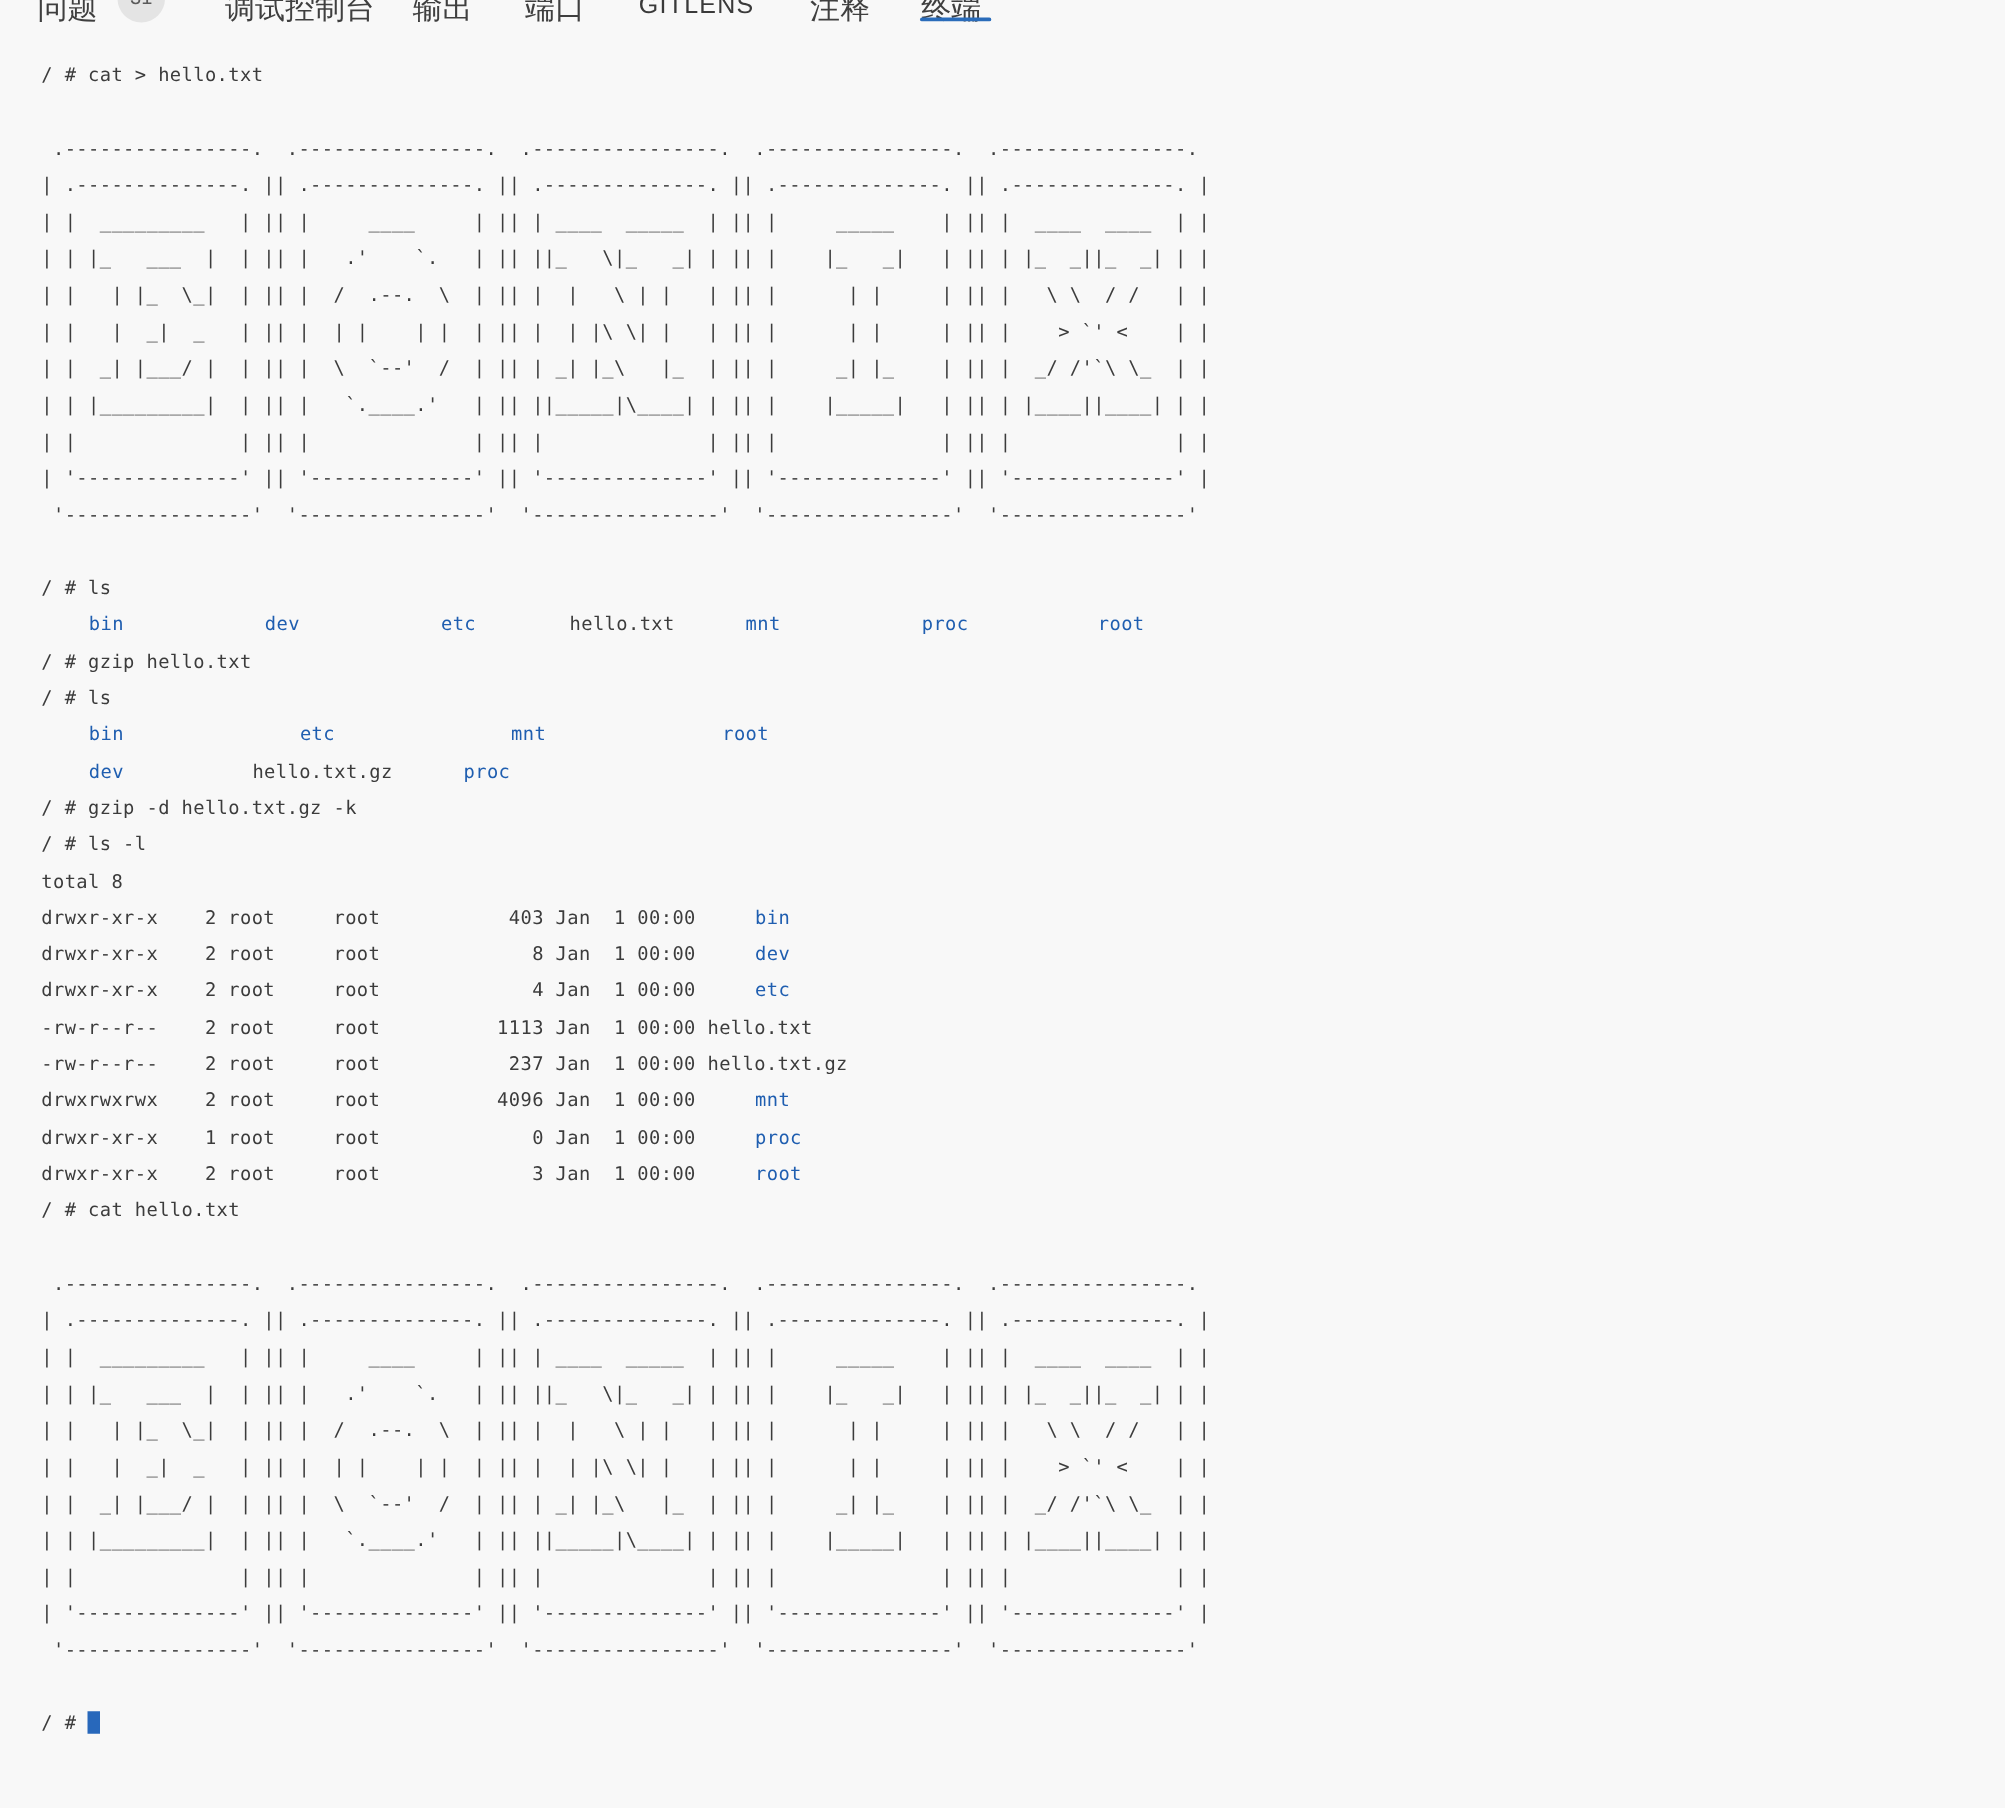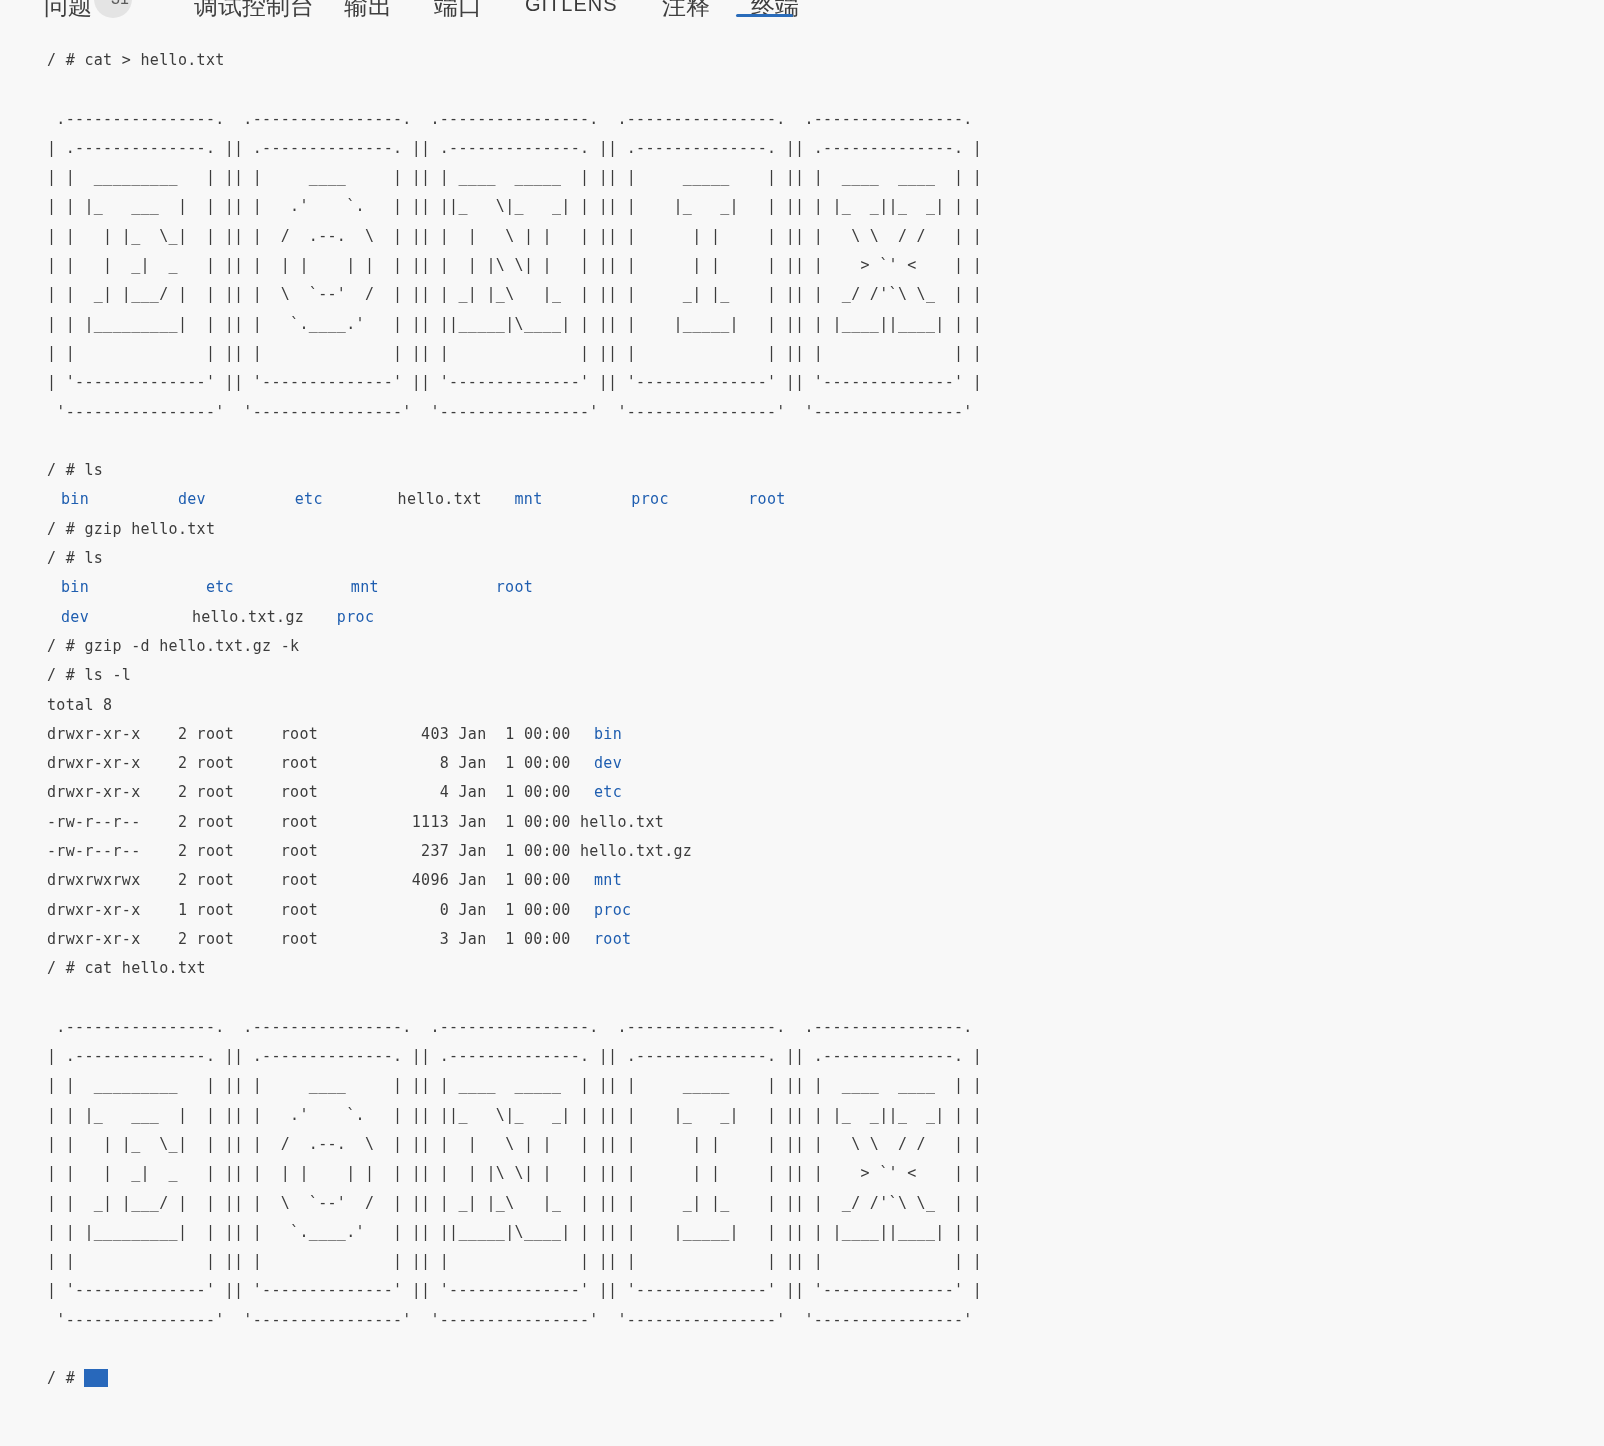--- a/index.html
+++ b/index.html
@@ -1,15 +1,15 @@
 <!DOCTYPE html>
 <html style="--bg: #f8f8f8; --fg: #3c3c3c; --dir: #1f5eb0; --cursor: #2868bb; --underline: #2a6cba; --badge-bg: #e4e4e4;"><head>
 <meta charset="utf-8">
 <style>
-  * { box-sizing: border-box; padding-left: 14px; }
+  * { box-sizing: border-box; }
   html, body { margin: 0; padding: 0; }
   body {
     width: 1604px; height: 1446px;
     background: var(--bg, #f8f8f8);
     overflow: hidden;
     position: relative;
     font-family: "Liberation Sans", sans-serif;
   }
   
   .tabbar {
@@ -52,21 +52,21 @@
   
   pre.term {
     margin: 20px 0 0 33px;
     font-family: "DejaVu Sans Mono", "Liberation Mono", monospace;
     font-size: 15px;
     line-height: 29.3px;
     letter-spacing: 0.32px;
     color: var(--fg, #3c3c3c);
     white-space: pre;
   }
-  .seg-dir { color: var(--dir, #1f5eb0); }
+  .seg-dir { color: var(--dir, #1f5eb0); margin-left: 38px; }
   .seg-cursor { background: var(--cursor, #2868bb); color: transparent; }
 </style>
 </head>
 <body>
 
 <div class="tabbar">
   <div class="tab" style="left:30px">问题</div>
   <div class="badge">31</div>
   <div class="tab" style="left:180px">调试控制台</div>
   <div class="tab" style="left:330px">输出</div>

